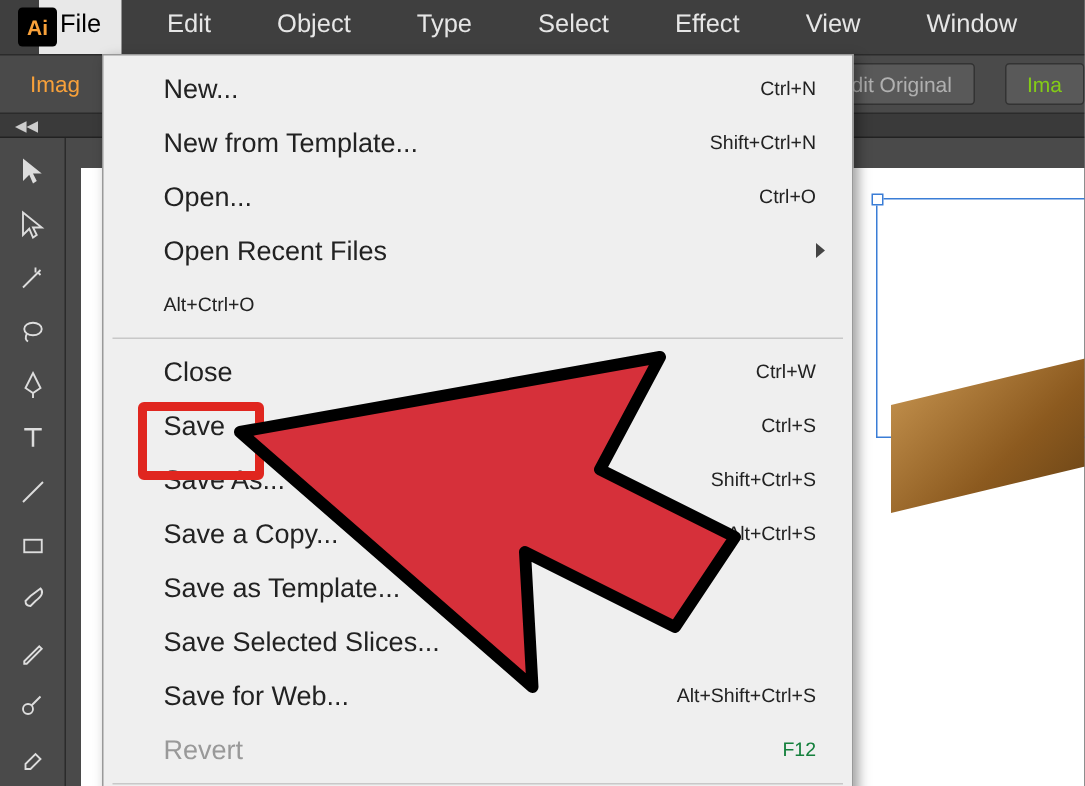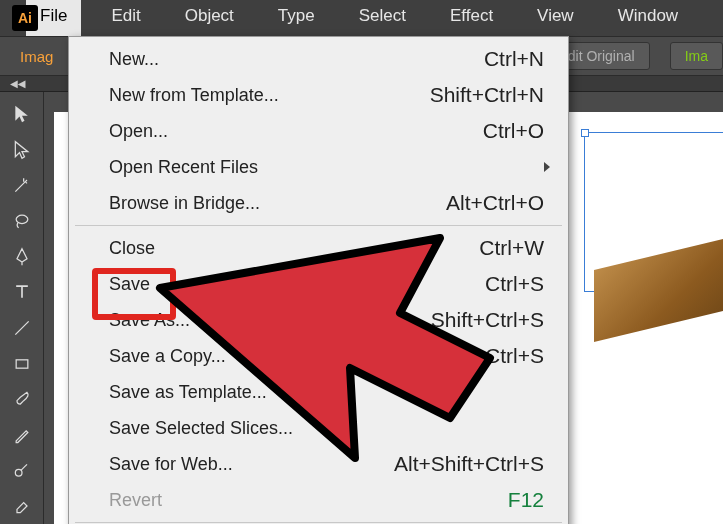--- a/index.html
+++ b/index.html
@@ -157,21 +157,21 @@
   .dd-item {
     display: flex;
     padding: 4px 24px 4px 40px;
     line-height: 28px;
     cursor: default;
     position: relative;
     gap: 34px;
   }
   .dd-item.disabled { color: #999; justify-content: space-between; }
   .dd-label { flex: 1; }
-  .dd-short { color: #222; font-size: 21px; }
+  .dd-short { color: #222; font-size: 13px; }
   .dd-item.disabled .dd-short { color: #15803d; }
   .dd-sep {
     height: 1px; background: #c8c8c8; margin: 4px 6px;
   }
   .dd-sub-arrow {
     position: absolute; right: 18px; top: 50%; transform: translateY(-50%);
     width: 0; height: 0; border-top: 5px solid transparent;
     border-bottom: 5px solid transparent; border-left: 6px solid #444;
   }
 
@@ -315,21 +315,20 @@
   </div>
   <div class="dd-item">
     <span class="dd-label">Open...</span>
     <span class="dd-short">Ctrl+O</span>
   </div>
   <div class="dd-item">
     <span class="dd-label">Open Recent Files</span>
     <span class="dd-sub-arrow"></span>
   </div>
   <div class="dd-item">
-    <span class="dd-label">Browse in Bridge...</span>
     <span class="dd-short">Alt+Ctrl+O</span>
   </div>
 
   <div class="dd-sep"></div>
 
   <div class="dd-item">
     <span class="dd-label">Close</span>
     <span class="dd-short">Ctrl+W</span>
   </div>
   <div class="dd-item">

